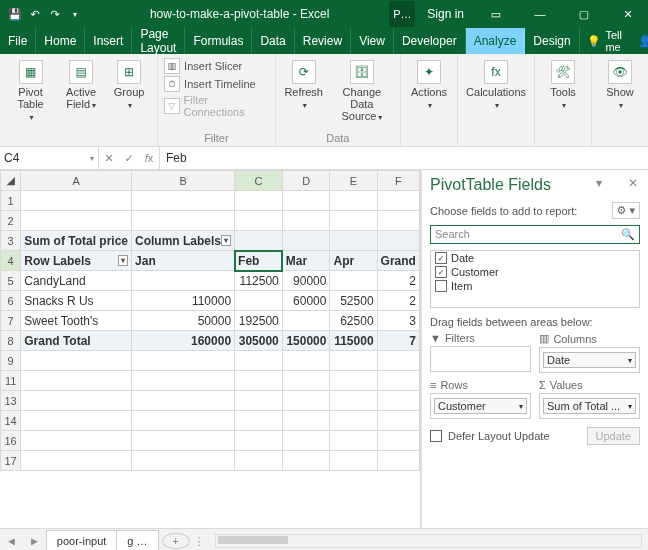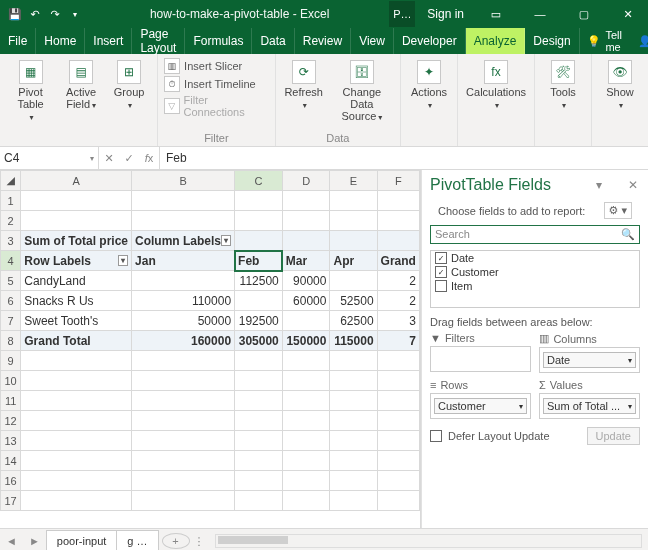--- a/index.html
+++ b/index.html
@@ -6,21 +6,21 @@
 .titlebar{height:28px;background:#0a6332;display:flex;align-items:center;color:#fff}
 .qat{display:flex;align-items:center;gap:6px;padding:0 8px}
 .qat-icon{width:14px;height:14px;display:flex;align-items:center;justify-content:center;font-size:11px;color:#fff}
 .title{flex:1;text-align:center;font-size:12px;opacity:.95}
 .title-controls{display:flex;align-items:center;gap:4px}
 .tc-btn{width:40px;height:26px;display:flex;align-items:center;justify-content:center;color:#fff;font-size:11px}
 .signin{font-size:12px;padding:0 8px}
 .menubar{height:26px;background:#0a6332;display:flex;align-items:stretch;color:#fff;font-size:12px}
 .tab{padding:0 8px;display:flex;align-items:center;border-right:1px solid rgba(255,255,255,.15);cursor:default}
 .tab.file{background:#0a6332;font-weight:400}
-.tab.active{background:#bef264;color:#0a6332}
+.tab.active{background:#7dd3fc;color:#0a6332}
 .tellme,.share{display:flex;align-items:center;gap:4px;padding:0 8px;font-size:11px}
 .ribbon{height:92px;background:#f3f2f1;border-bottom:1px solid #d9d9d9;display:flex}
 .rgroup{border-right:1px solid #e1e1e1;padding:4px 6px 2px;display:flex;flex-direction:column;justify-content:space-between}
 .rgroup-items{display:flex;gap:4px}
 .rbtn{display:flex;flex-direction:column;align-items:center;gap:2px;padding:2px 2px;font-size:11px;color:#444;min-width:40px}
 .rbtn .ico{width:22px;height:22px;background:#fff;border:1px solid #c8c8c8;display:flex;align-items:center;justify-content:center;font-size:12px;color:#217346}
 .rbtn .lbl{text-align:center;line-height:1.1}
 .rbtn .drop::after{content:"▾";font-size:8px;margin-left:2px}
 .rlist{display:flex;flex-direction:column;gap:2px;font-size:11px;color:#555}
 .rlist div{display:flex;align-items:center;gap:4px}
@@ -40,24 +40,24 @@
 th,td{border:1px solid #d9d9d9;height:19px;padding:0 3px;font-weight:400;text-align:left;white-space:nowrap}
 th{background:#f3f2f1;color:#555;text-align:center;font-size:11px}
 th.rowhdr{width:24px;text-align:center}
 td.num{text-align:right}
 td.sel{outline:2px solid #217346;outline-offset:-1px}
 .pivot-hdr{background:#eef3f8}
 .bold{font-weight:600}
 .drop-cell{display:flex;align-items:center;justify-content:space-between}
 .drop-cell .ar{font-size:8px;color:#555;border:1px solid #999;padding:0 2px;background:#fff}
 .pane{width:210px;background:#fff;display:flex;flex-direction:column;padding:6px 8px 4px;border-left:1px solid #e1e1e1}
-.pane-title{color:#217346;font-size:16px;display:flex;align-items:center;gap:20px}
+.pane-title{color:#217346;font-size:16px;display:flex;align-items:flex-start;gap:20px}
 .pane-title .spacer{flex:1}
 .pane-title .ctl{color:#888;font-size:12px;width:14px;text-align:center}
-.pane-sub{font-size:11px;color:#555;margin:8px 8px 6px;display:flex;align-items:center}
+.pane-sub{font-size:11px;color:#555;margin:8px 0 6px;display:flex;align-items:center}
 .pane-sub .gear{margin-left:auto;border:1px solid #ccc;padding:1px 4px;color:#666;font-size:11px}
 .search{display:flex;align-items:flex-start;border:1px solid #217346;padding:2px 4px;font-size:11px;color:#888}
 .search .mag{margin-left:auto;color:#217346}
 .fieldlist{border:1px solid #ccc;margin-top:6px;height:56px;overflow:auto;font-size:11px}
 .fieldlist div{display:flex;align-items:center;gap:4px;padding:1px 4px}
 .cb{width:10px;height:10px;border:1px solid #666;display:inline-flex;align-items:center;justify-content:center;font-size:8px;color:#333}
 .areas-label{font-size:11px;color:#555;margin:8px 0 4px}
 .areas{display:grid;grid-template-columns:1fr 1fr;gap:6px 8px}
 .area{font-size:11px}
 .area-title{color:#666;display:flex;align-items:center;gap:4px;margin-bottom:2px}
@@ -319,39 +319,21 @@
         <tr>
               <th class="rowhdr">9</th>
               <td></td>
               <td></td>
               <td></td>
               <td></td>
               <td></td>
               <td></td>
             </tr>
         <tr>
-              <th class="rowhdr">10</th>
-              <td></td>
-              <td></td>
-              <td></td>
-              <td></td>
-              <td></td>
-              <td></td>
-            </tr>
-        <tr>
               <th class="rowhdr">11</th>
-              <td></td>
-              <td></td>
-              <td></td>
-              <td></td>
-              <td></td>
-              <td></td>
-            </tr>
-        <tr>
-              <th class="rowhdr">12</th>
               <td></td>
               <td></td>
               <td></td>
               <td></td>
               <td></td>
               <td></td>
             </tr>
         <tr>
               <th class="rowhdr">13</th>
               <td></td>

